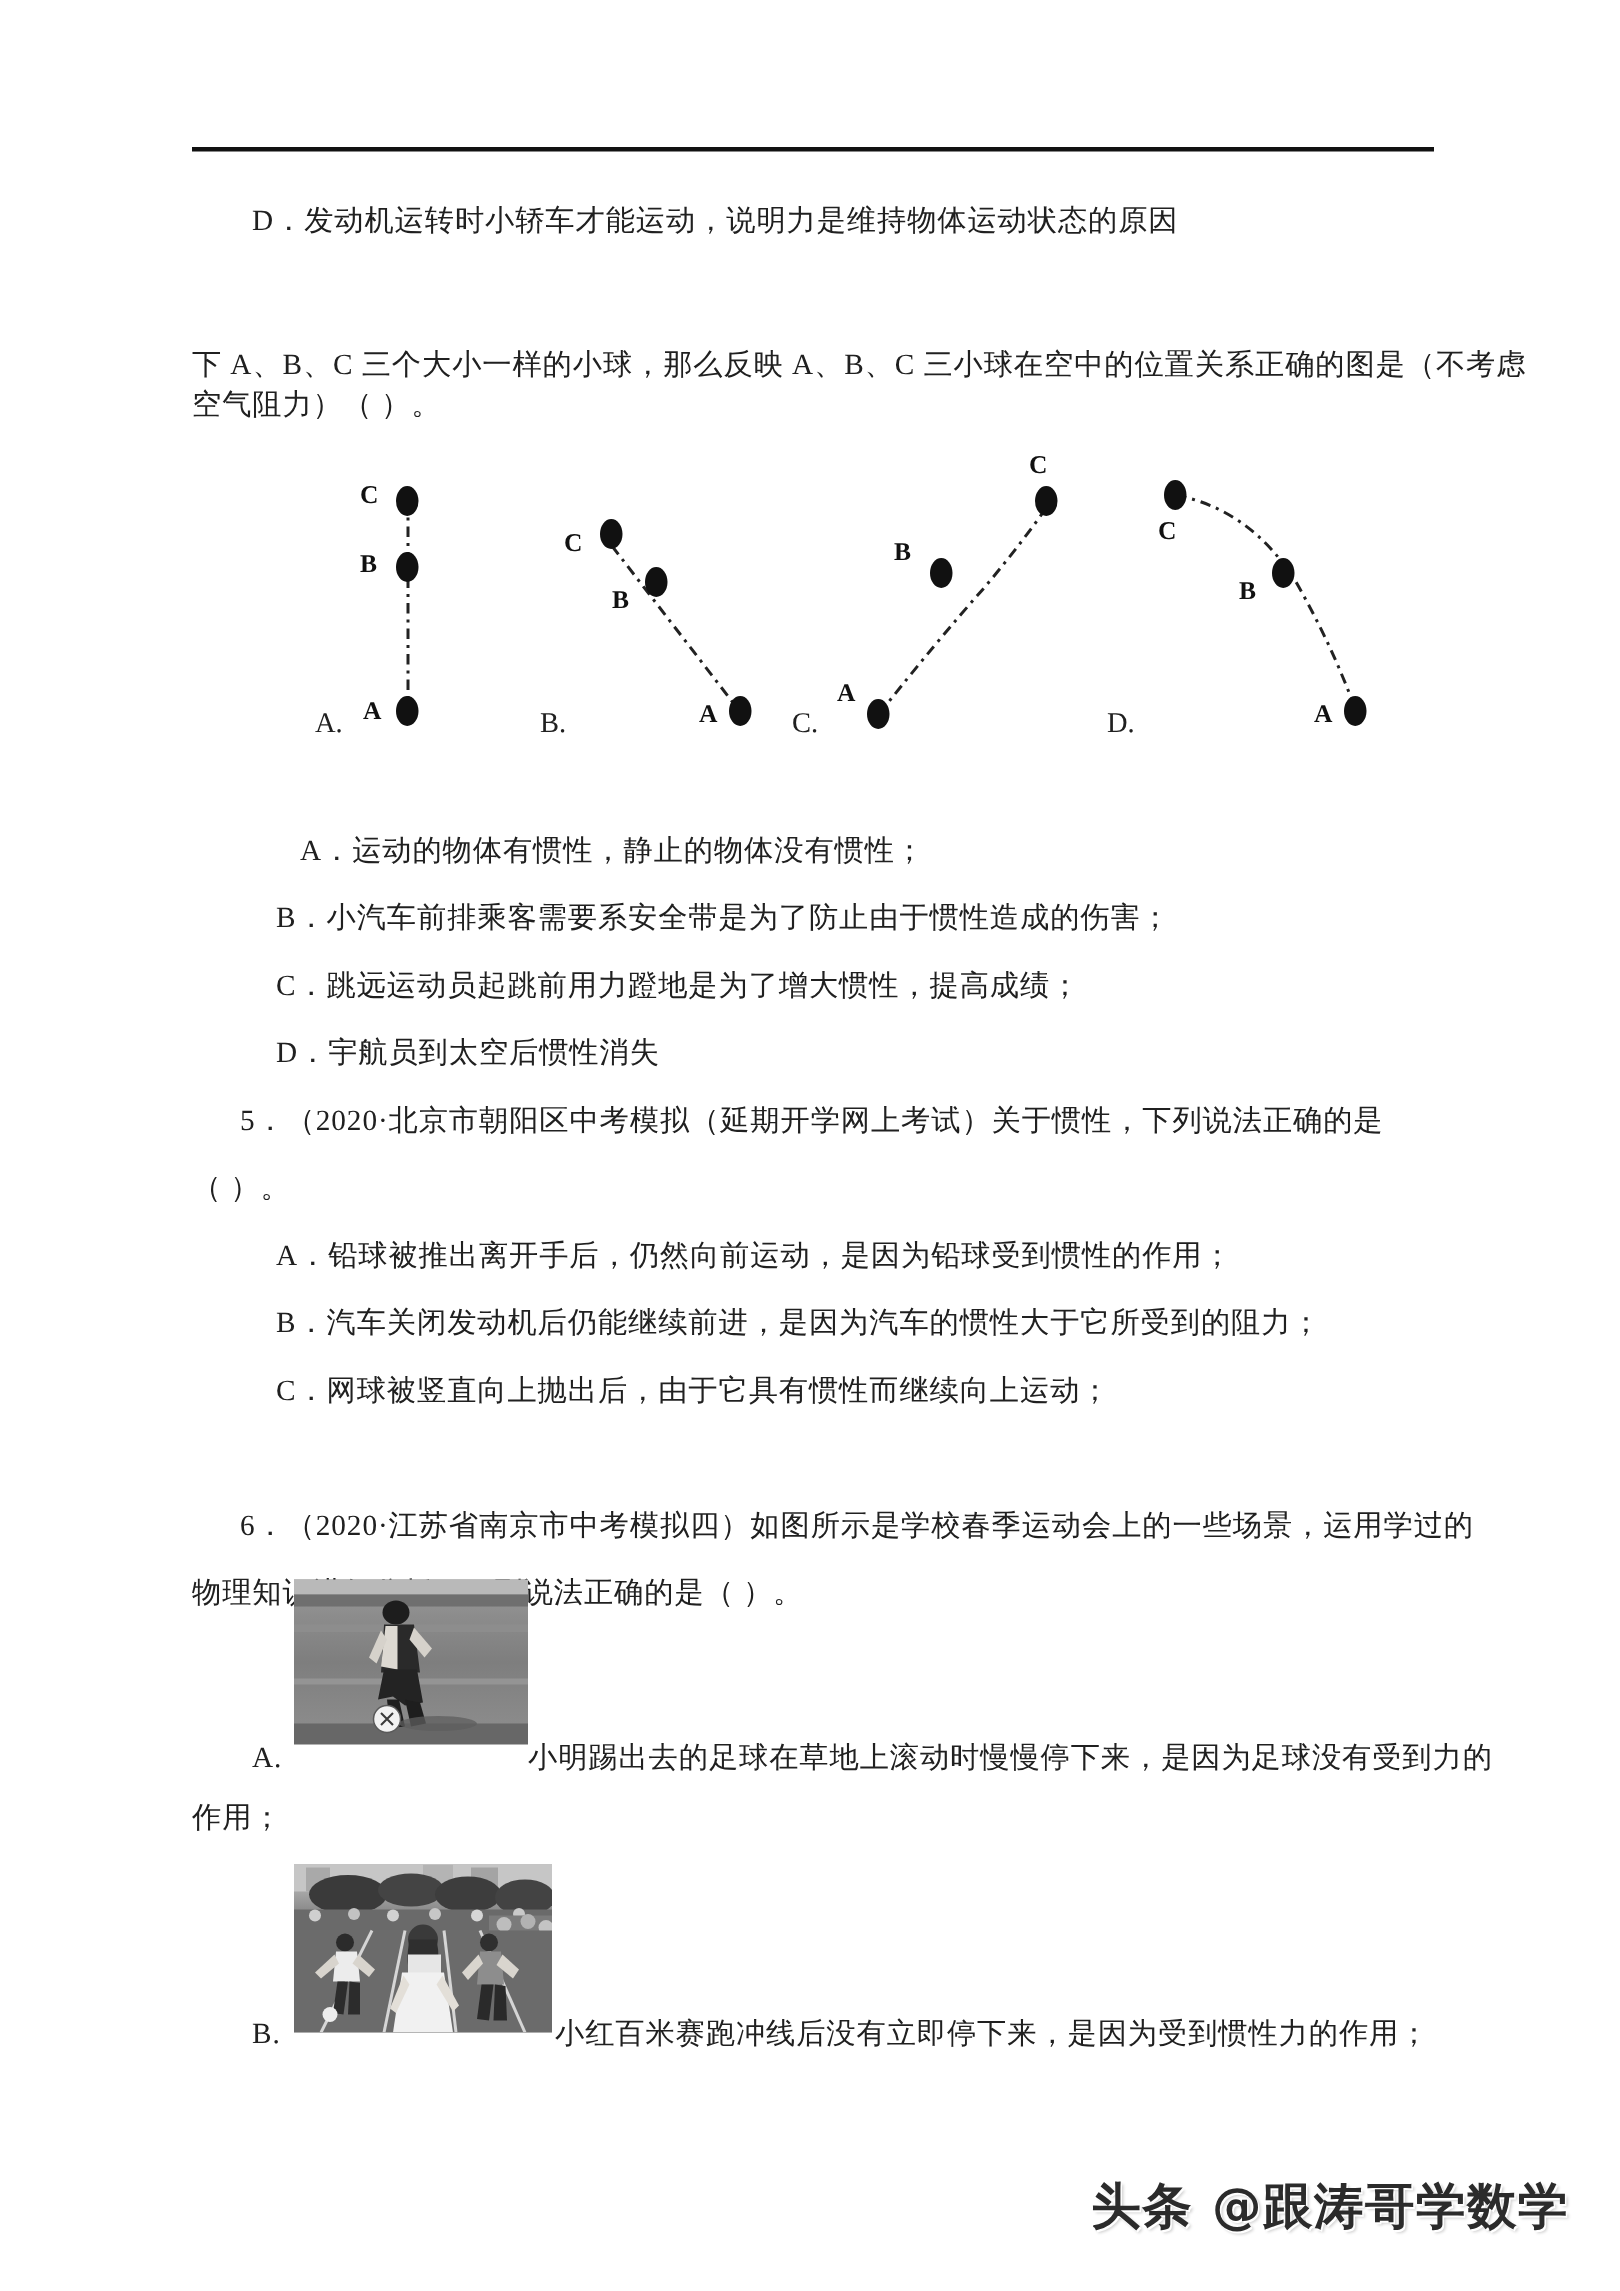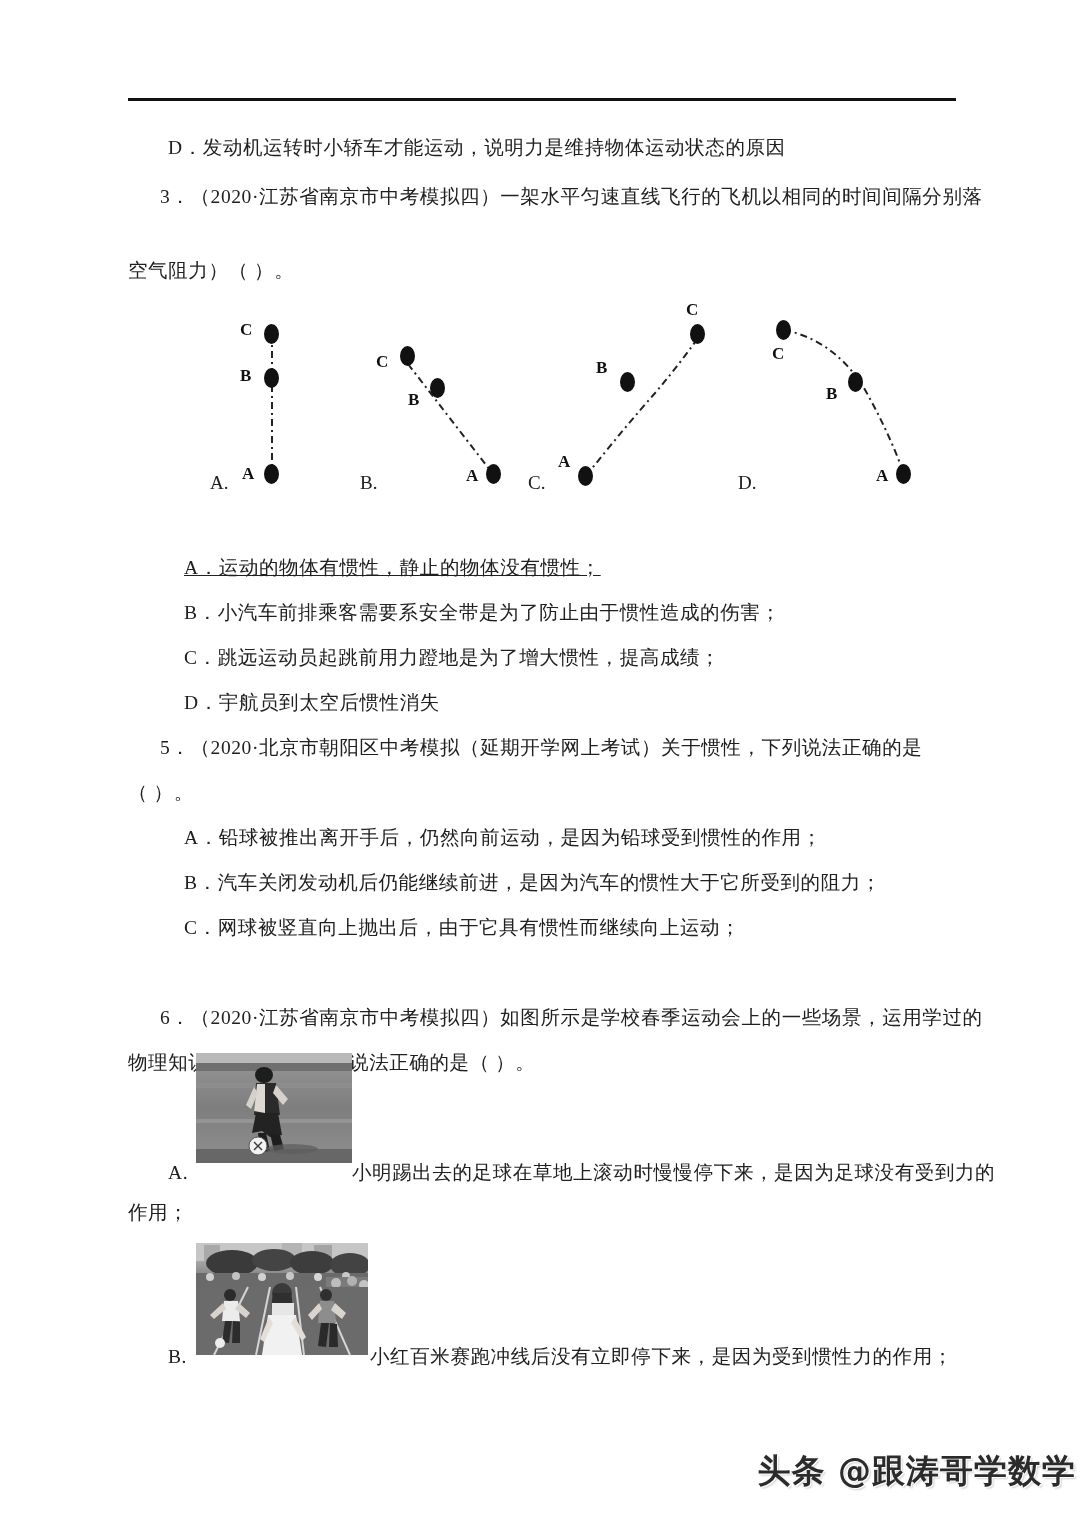--- a/index.html
+++ b/index.html
@@ -42,38 +42,38 @@
     position:absolute;bottom:0px;font-size:19px;color:#202020;
   }
   .fig3 svg{position:absolute;left:0;top:0;overflow:visible;}
 
   
   .photo{position:absolute;border:0;background:#8a8a8a;overflow:hidden;}
   .photo svg{display:block;}
 
   
   .wm{
-    position:absolute;right:0;top:1449px;
+    position:absolute;right:30px;top:1449px;
     font-size:33px;font-weight:bold;
     font-family:"DejaVu Sans","Liberation Sans",sans-serif;
     color:#2b2b2b;letter-spacing:1px;
     text-shadow:1px 1px 0 #ffffff, 2px 2px 2px rgba(0,0,0,.18);
     white-space:nowrap;
   }
 </style>
 </head>
 <body>
 
 <div class="page">
 
   <div class="rule"></div>
 
   <div class="ln" style="left:168px;top:133px;">D．发动机运转时小轿车才能运动，说明力是维持物体运动状态的原因</div>
 
-  <div class="ln" style="left:160px;top:182px;">3．（2020·江苏省南京市中考模拟四）一架水平匀速直线飞行的飞机以相同的时间间隔分别落</div>
+  <div class="ln" style="left:128px;top:229px;">下 A、B、C 三个大小一样的小球，那么反映 A、B、C 三小球在空中的位置关系正确的图是（不考虑</div>
   <div class="ln" style="left:128px;top:256px;">空气阻力）（      ）。</div>
 
   <div class="fig3">
 
     <div class="panel" style="left:82px;width:130px;">
       <svg width="130" height="200" viewBox="0 0 130 200">
         <path d="M 62 38 L 62 178" stroke="#222" stroke-width="2" fill="none" stroke-dasharray="7 4 2 4"></path>
       </svg>
       <div class="ball" style="left:54px;top:28px;"></div>
       <div class="blab" style="left:30px;top:24px;">C</div>
@@ -117,21 +117,21 @@
       <div class="ball" style="left:38px;top:24px;"></div>
       <div class="blab" style="left:34px;top:48px;">C</div>
       <div class="ball" style="left:110px;top:76px;"></div>
       <div class="blab" style="left:88px;top:88px;">B</div>
       <div class="ball" style="left:158px;top:168px;"></div>
       <div class="blab" style="left:138px;top:170px;">A</div>
       <div class="optlab" style="left:0px;top:176px;">D.</div>
     </div>
   </div>
 
-  <div class="ln" style="left:184px;top:553px;text-decoration:underline;">A．运动的物体有惯性，静止的物体没有惯性；</div>
+  <div class="ln" style="left:200px;top:553px;">A．运动的物体有惯性，静止的物体没有惯性；</div>
   <div class="ln" style="left:184px;top:598px;">B．小汽车前排乘客需要系安全带是为了防止由于惯性造成的伤害；</div>
   <div class="ln" style="left:184px;top:643px;">C．跳远运动员起跳前用力蹬地是为了增大惯性，提高成绩；</div>
   <div class="ln" style="left:184px;top:688px;">D．宇航员到太空后惯性消失</div>
 
   <div class="ln" style="left:160px;top:733px;">5．（2020·北京市朝阳区中考模拟（延期开学网上考试）关于惯性，下列说法正确的是</div>
   <div class="ln" style="left:128px;top:778px;">（      ）。</div>
   <div class="ln" style="left:184px;top:823px;">A．铅球被推出离开手后，仍然向前运动，是因为铅球受到惯性的作用；</div>
   <div class="ln" style="left:184px;top:913px;">C．网球被竖直向上抛出后，由于它具有惯性而继续向上运动；</div>
   <div class="ln" style="left:184px;top:868px;">B．汽车关闭发动机后仍能继续前进，是因为汽车的惯性大于它所受到的阻力；</div>
 

